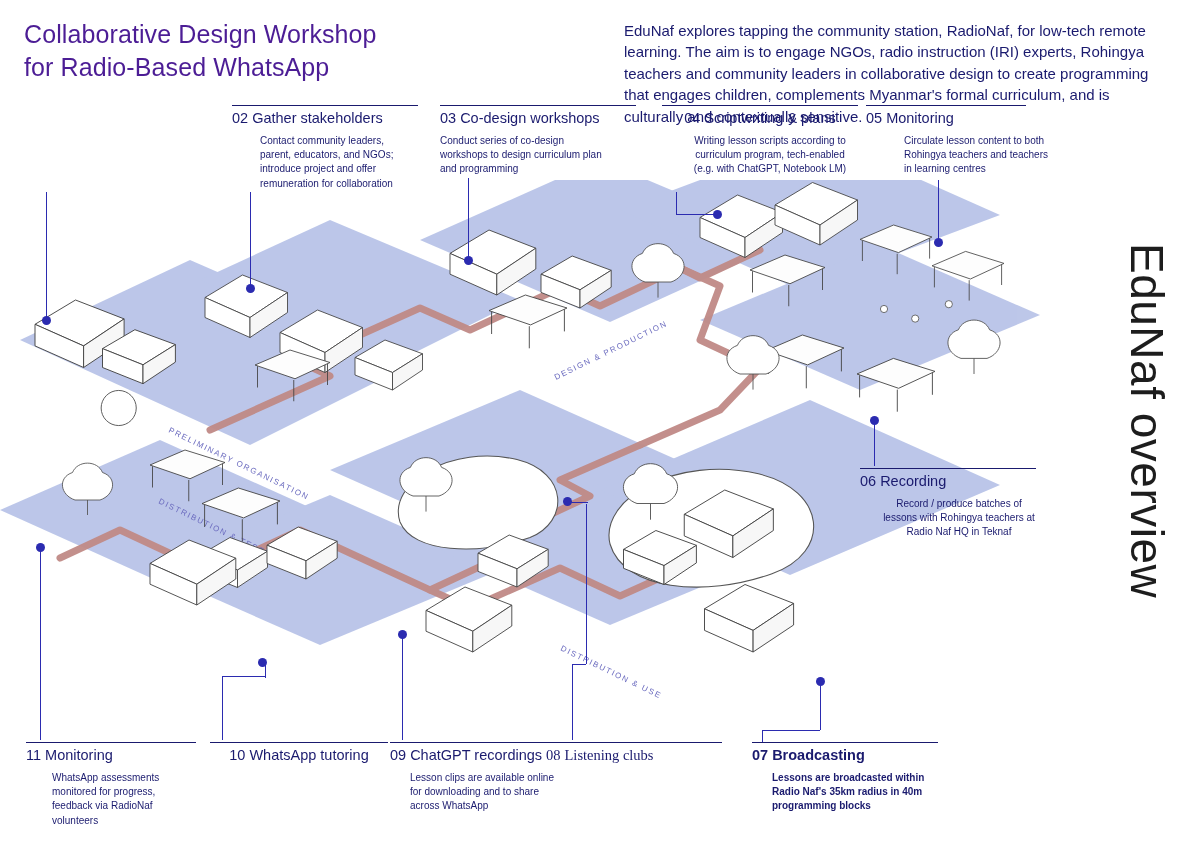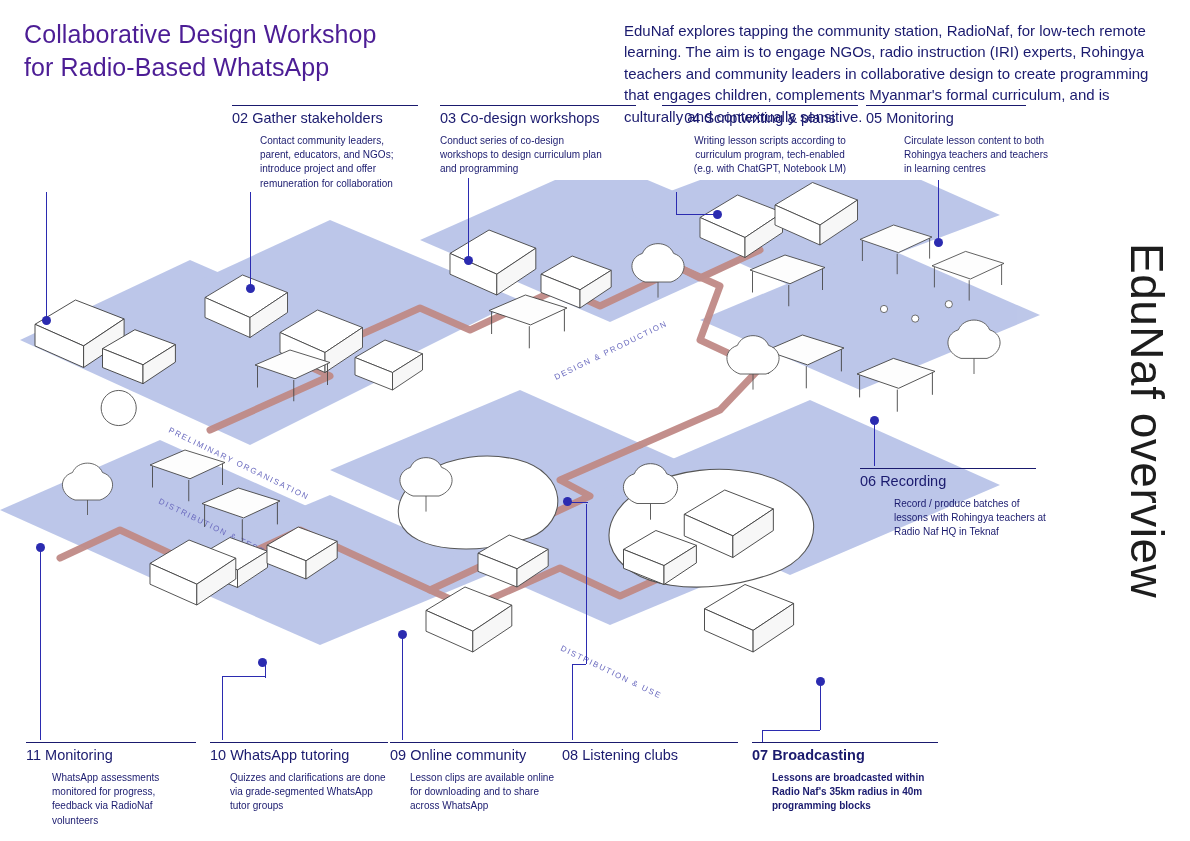--- a/index.html
+++ b/index.html
@@ -235,59 +235,58 @@
     <div class="body" style="margin-left:38px;width:144px;">Circulate lesson content to both Rohingya teachers and teachers in learning centres</div>
   </div>
   <div class="lead" style="left:938px;top:180px;height:62px;"></div>
   <div class="dot" style="left:934px;top:238px;"></div>
 
   <div class="step" id="s06" style="left:860px;top:468px;width:176px;">
     <div class="rule"></div>
     <div class="hd">
       <span class="num">06</span><span>Recording</span>
     </div>
-    <div class="body" style="margin-left:34px;width:154px;">Record / produce batches of lessons with Rohingya teachers at Radio Naf HQ in Teknaf</div>
+    <div class="body" style="margin-left:22px;width:154px;text-align:center;">Record / produce batches of lessons with Rohingya teachers at Radio Naf HQ in Teknaf</div>
   </div>
   <div class="leadh" style="left:874px;top:466px;width:0px;"></div>
   <div class="lead" style="left:874px;top:422px;height:44px;"></div>
   <div class="dot" style="left:870px;top:416px;"></div>
 
   <div class="step" id="s11" style="left:26px;top:742px;width:170px;">
     <div class="rule"></div>
     <div class="hd">
       <span class="num">11</span><span>Monitoring</span>
     </div>
     <div class="body" style="margin-left:26px;width:144px;">WhatsApp assessments monitored for progress, feedback via RadioNaf volunteers</div>
   </div>
   <div class="lead" style="left:40px;top:550px;height:190px;"></div>
   <div class="dot" style="left:36px;top:543px;"></div>
 
-  <div class="step" id="s10" style="left:210px;top:742px;width:178px;">
+  <div class="step" id="s10" style="left:210px;top:742px;width:178px;text-align:center;">
     <div class="rule"></div>
     <div class="hd">
       <span class="num">10</span><span>WhatsApp tutoring</span>
     </div>
-    <div class="body" style="margin-left:20px;width:156px;">Quizzes and clarifications are done via grade-segmented WhatsApp tutor groups</div>
   </div>
   <div class="lead" style="left:222px;top:676px;height:64px;"></div>
   <div class="leadh" style="left:222px;top:676px;width:44px;"></div>
   <div class="dot" style="left:258px;top:658px;"></div>
   <div class="lead" style="left:265px;top:664px;height:14px;"></div>
 
   <div class="step" id="s09" style="left:390px;top:742px;width:176px;">
     <div class="rule"></div>
     <div class="hd">
-      <span class="num">09</span><span>Online community</span>
+      <span class="num">09</span><span>ChatGPT recordings</span>
     </div>
     <div class="body" style="margin-left:20px;width:152px;">Lesson clips are available online for downloading and to share across WhatsApp</div>
   </div>
   <div class="lead" style="left:402px;top:636px;height:104px;"></div>
   <div class="dot" style="left:398px;top:630px;"></div>
 
-  <div class="step" id="s08" style="left:562px;top:742px;width:176px;">
+  <div class="step" id="s08" style="left:546px;top:742px;width:176px;font-family:Liberation Serif, serif;">
     <div class="rule"></div>
     <div class="hd">
       <span class="num">08</span><span>Listening clubs</span>
     </div>
   </div>
   <div class="lead" style="left:572px;top:664px;height:76px;"></div>
   <div class="leadh" style="left:572px;top:664px;width:14px;"></div>
   <div class="lead" style="left:586px;top:504px;height:160px;"></div>
   <div class="dot" style="left:563px;top:497px;"></div>
   <div class="leadh" style="left:568px;top:502px;width:20px;"></div>

